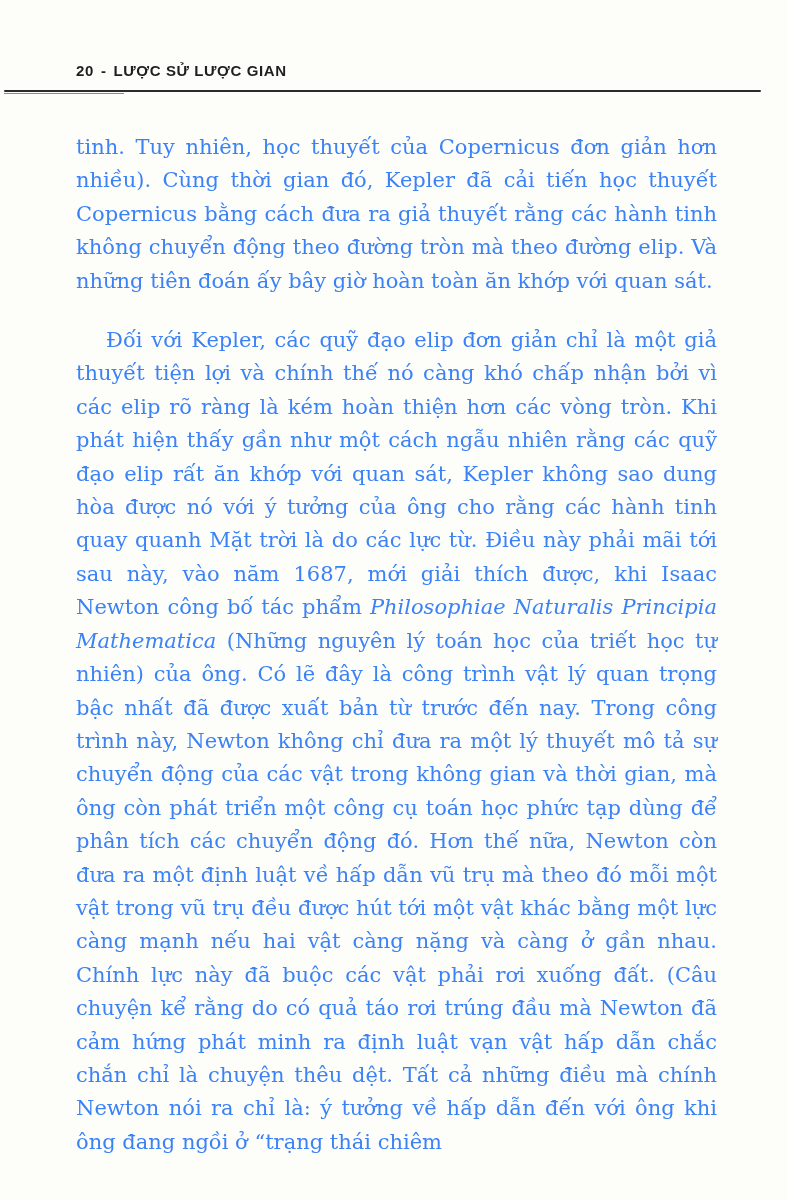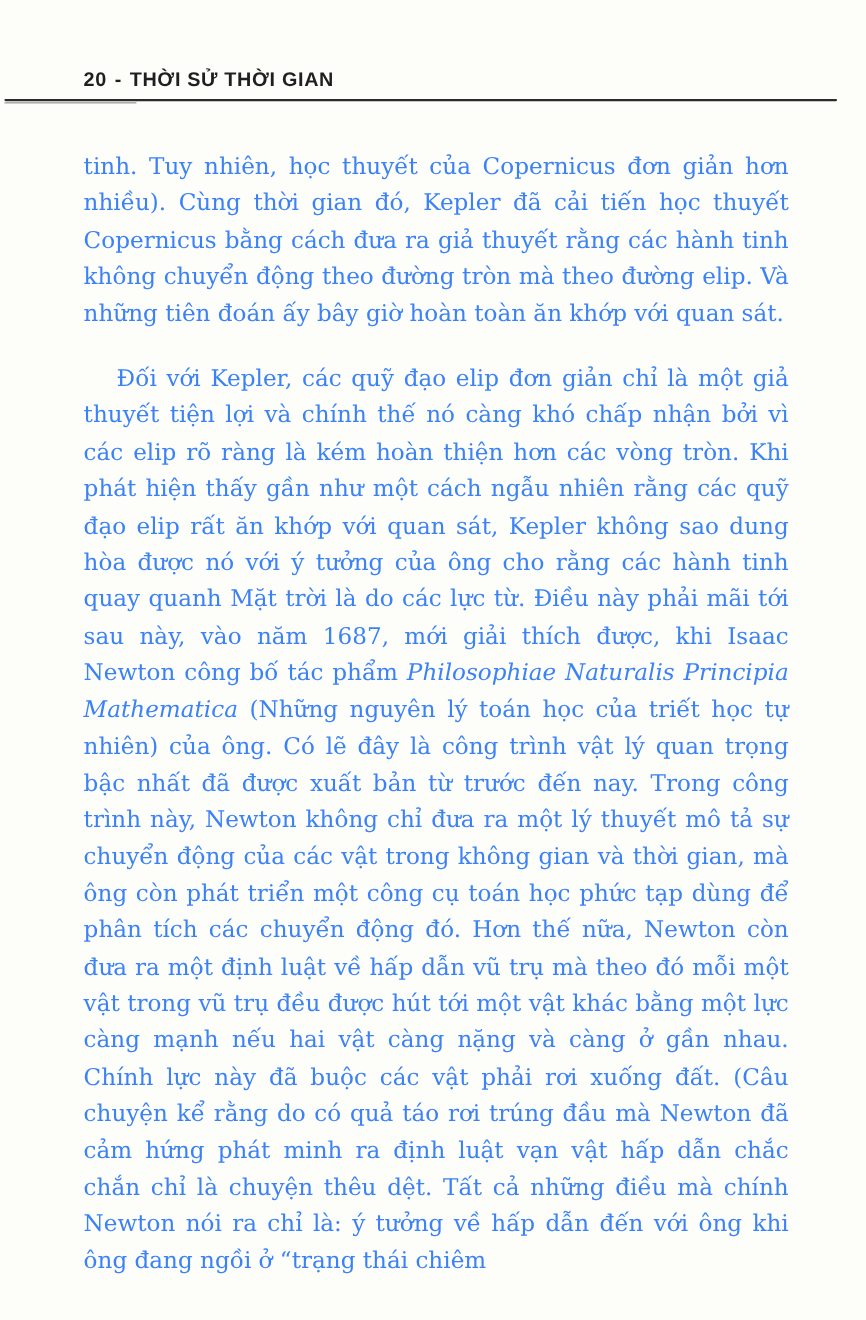--- a/index.html
+++ b/index.html
@@ -13,21 +13,21 @@
   }
   .page {
     position: absolute;
     inset: 0;
     padding: 62px 70px 0 76px;
     background: #fdfdfa;
   }
   .page-header {
     font-family: "Liberation Sans", sans-serif;
     font-weight: 700;
-    font-size: 18px;
+    font-size: 15px;
     letter-spacing: 0.6px;
     color: #1f1f1f;
     display: flex;
     align-items: baseline;
     gap: 7px;
   }
   .header-rule {
     position: absolute;
     left: 4px;
     top: 90px;
@@ -60,21 +60,21 @@
   em { font-style: italic; }
 </style>
 </head>
 <body>
 
 <div class="page">
 
   <header class="page-header">
     <span>20</span>
     <span>-</span>
-    <span>THỜI SỬ THỜI GIAN</span>
+    <span>LƯỢC SỬ LƯỢC GIAN</span>
   </header>
 
   <div class="header-rule"></div>
 
   <main class="page-body">
     <p class="para no-indent">tinh. Tuy nhiên, học thuyết của Copernicus đơn giản hơn nhiều). Cùng thời gian đó, Kepler đã cải tiến học thuyết Copernicus bằng cách đưa ra giả thuyết rằng các hành tinh không chuyển động theo đường tròn mà theo đường elip. Và những tiên đoán ấy bây giờ hoàn toàn ăn khớp với quan sát.</p>
     <p class="para indent"><span>Đối với Kepler, các quỹ đạo elip đơn giản chỉ là một giả thuyết tiện lợi và chính thế nó càng khó chấp nhận bởi vì các elip rõ ràng là kém hoàn thiện hơn các vòng tròn. Khi phát hiện thấy gần như một cách ngẫu nhiên rằng các quỹ đạo elip rất ăn khớp với quan sát, Kepler không sao dung hòa được nó với ý tưởng của ông cho rằng các hành tinh quay quanh Mặt trời là do các lực từ. Điều này phải mãi tới sau này, vào năm 1687, mới giải thích được, khi Isaac Newton công bố tác phẩm </span><em>Philosophiae Naturalis Principia Mathematica</em><span> (Những nguyên lý toán học của triết học tự nhiên) của ông. Có lẽ đây là công trình vật lý quan trọng bậc nhất đã được xuất bản từ trước đến nay. Trong công trình này, Newton không chỉ đưa ra một lý thuyết mô tả sự chuyển động của các vật trong không gian và thời gian, mà ông còn phát triển một công cụ toán học phức tạp dùng để phân tích các chuyển động đó. Hơn thế nữa, Newton còn đưa ra một định luật về hấp dẫn vũ trụ mà theo đó mỗi một vật trong vũ trụ đều được hút tới một vật khác bằng một lực càng mạnh nếu hai vật càng nặng và càng ở gần nhau. Chính lực này đã buộc các vật phải rơi xuống đất. (Câu chuyện kể rằng do có quả táo rơi trúng đầu mà Newton đã cảm hứng phát minh ra định luật vạn vật hấp dẫn chắc chắn chỉ là chuyện thêu dệt. Tất cả những điều mà chính Newton nói ra chỉ là: ý tưởng về hấp dẫn đến với ông khi ông đang ngồi ở “trạng thái chiêm</span></p>
   </main>
 
 </div>

